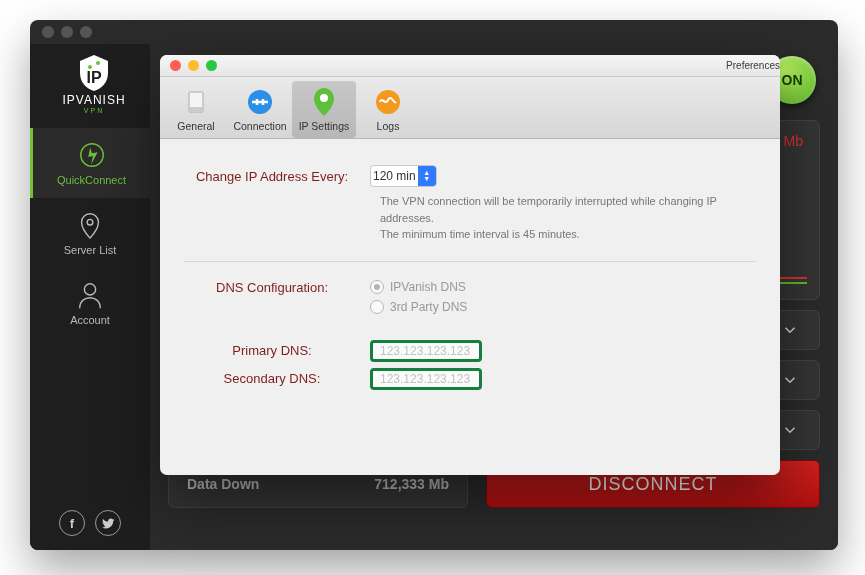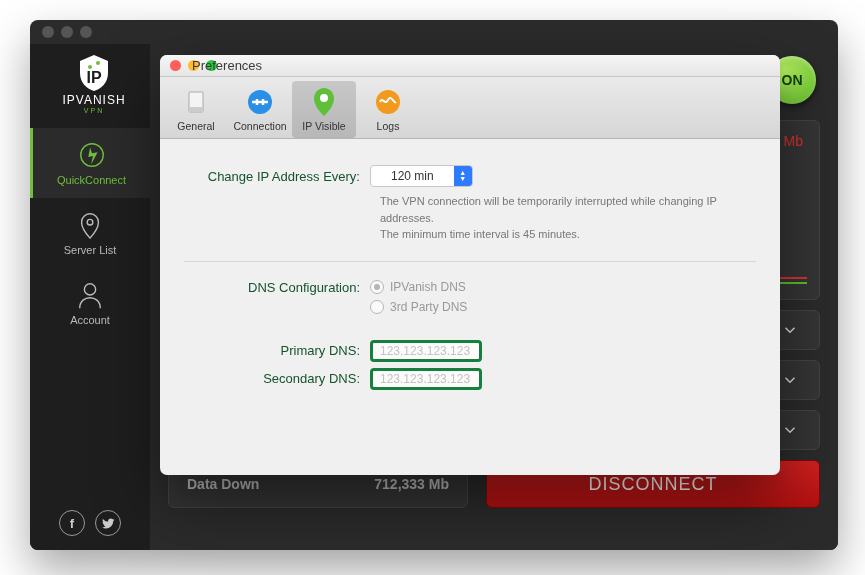--- a/index.html
+++ b/index.html
@@ -35,30 +35,30 @@
   .bottom-row { display:flex; align-items:stretch; gap:18px; margin-top:8px; }
   .data-card { flex:0 0 300px; height:48px; display:flex; align-items:center; justify-content:space-between; padding:0 18px; color:#bbb; font-size:14px;font-weight:bold; }
   .disconnect { flex:1; height:48px; background: linear-gradient(#d32020,#b21010); border:1px solid #7a0a0a; border-radius:6px; color:#fff; font-size:18px; letter-spacing:1px; font-weight:500; cursor:pointer; }
 
   
   .prefs { position:absolute; left:160px; top:55px; width:620px; height:420px; background:#f0f0f0; border-radius:7px; box-shadow: 0 25px 60px rgba(0,0,0,0.5); overflow:hidden; font-size:13px; color:#333; }
   .prefs-titlebar { height:22px; background: linear-gradient(#f6f6f6,#e6e6e6); border-bottom:1px solid #c8c8c8; display:flex; align-items:center; position:relative; }
   .prefs-dots { display:flex; gap:7px; padding-left:10px; }
   .pd { width:11px; height:11px; border-radius:50%; }
   .pd.r{background:#ff5f57;} .pd.y{background:#ffbd2e;} .pd.g{background:#28c940;}
-  .prefs-title { position:absolute; left:0; right:0; text-align:left; font-size:13px; color:#3a3a3a; pointer-events:none;margin-left:32px; }
+  .prefs-title { position:absolute; left:0; right:0; text-align:right; font-size:10px; color:#3a3a3a; pointer-events:none; }
   .prefs-toolbar { height:62px; background: linear-gradient(#eaeaea,#d6d6d6); border-bottom:1px solid #b5b5b5; display:flex; padding: 4px 4px 0 4px; }
   .ptab { width:64px; display:flex; flex-direction:column; align-items:center; justify-content:center; font-size:10.5px; color:#333; border-radius:4px; gap:3px; cursor:pointer; }
   .ptab.active { background: rgba(0,0,0,0.14); }
   .ptab .picon { width:30px; height:30px; display:flex; align-items:center; justify-content:center; }
   .prefs-body { padding: 26px 24px; }
   .form-row { display:flex; align-items:center; margin-bottom:6px; }
-  .form-lbl { width:186px; text-align:right; padding-right:10px; color:#14532d; font-size:13px; }
+  .form-lbl { width:186px; text-align:center; padding-right:10px; color:#7f1d1d; font-size:13px; }
   .select { display:inline-flex; align-items:center; background:#fff; border:1px solid #c8c8c8; border-radius:4px; height:22px; overflow:hidden; font-size:12px; cursor:pointer; }
-  .select span { padding: 0 20px; }
+  .select span { padding: 0 2px; }
   .select .arrow { background:#2f7bff; color:#fff; width:18px; height:100%; display:flex; flex-direction:column; align-items:center; justify-content:center; font-size:7px; line-height:6px;}
   .hint { margin-left:196px; font-size:11px; color:#777; line-height:1.5; max-width:360px; }
   .hr { border:none; border-top:1px solid #d6d6d6; margin:18px 0; }
   .radio { width:14px; height:14px; border:1px solid #b5b5b5; border-radius:50%; display:inline-flex; align-items:center; justify-content:center; margin-right:6px; background:#fafafa; }
   .radio.sel::after { content:""; width:6px; height:6px; border-radius:50%; background:#b5b5b5; }
   .radio-row { display:flex; align-items:center; color:#999; font-size:12px; margin-bottom:6px; cursor:default; }
   .text-input { width:112px; height:22px; border:3px solid #15803d; border-radius:4px; background:#fbfbfb; padding:0 7px; font-size:12px; color:#bbb; }
   .text-input::placeholder { color:#c2c2c2; }
 </style>
 </head>
@@ -187,21 +187,21 @@
       </div>
       <span>Connection</span>
     </div>
     <div class="ptab active">
       <div class="picon">
         <svg width="26" height="30" viewBox="0 0 26 30">
             <path d="M13 1 C19 1 23 6 23 12 C23 20 13 29 13 29 C13 29 3 20 3 12 C3 6 7 1 13 1 Z" fill="#5fbf3a"></path>
             <circle cx="13" cy="11" r="4" fill="#fff"></circle>
           </svg>
       </div>
-      <span>IP Visible</span>
+      <span>IP Settings</span>
     </div>
     <div class="ptab">
       <div class="picon">
         <svg width="28" height="28" viewBox="0 0 28 28">
             <circle cx="14" cy="14" r="12" fill="#f39a1e"></circle>
             <path d="M6 14 C8 8 11 18 14 12 C17 6 20 16 22 14" stroke="#fff" stroke-width="2" fill="none"></path>
           </svg>
       </div>
       <span>Logs</span>
     </div>

